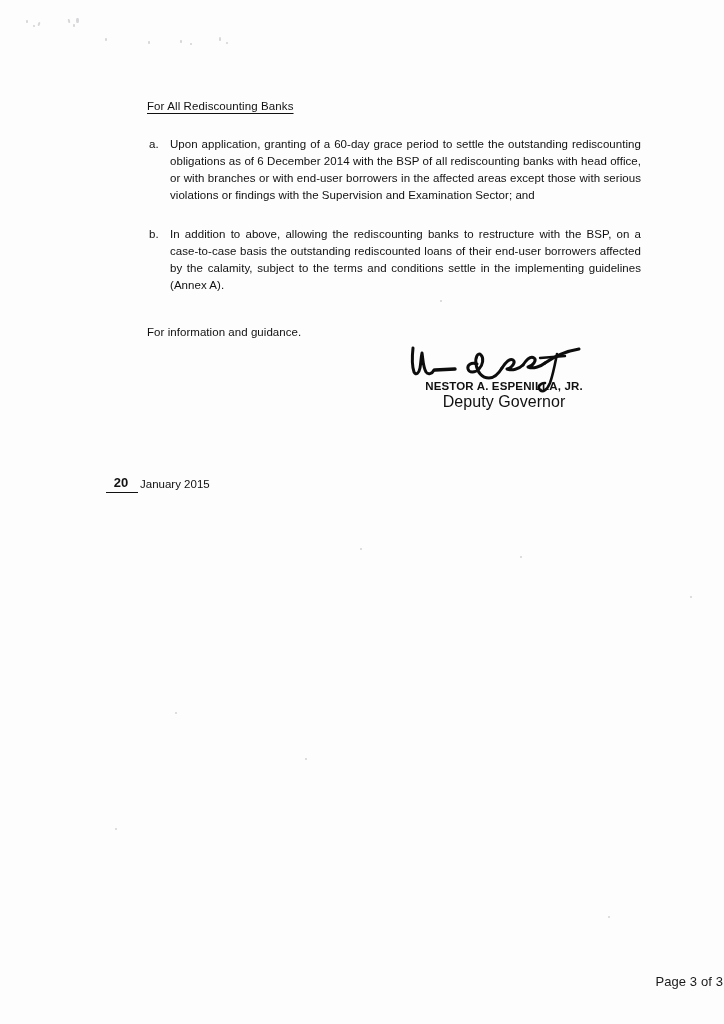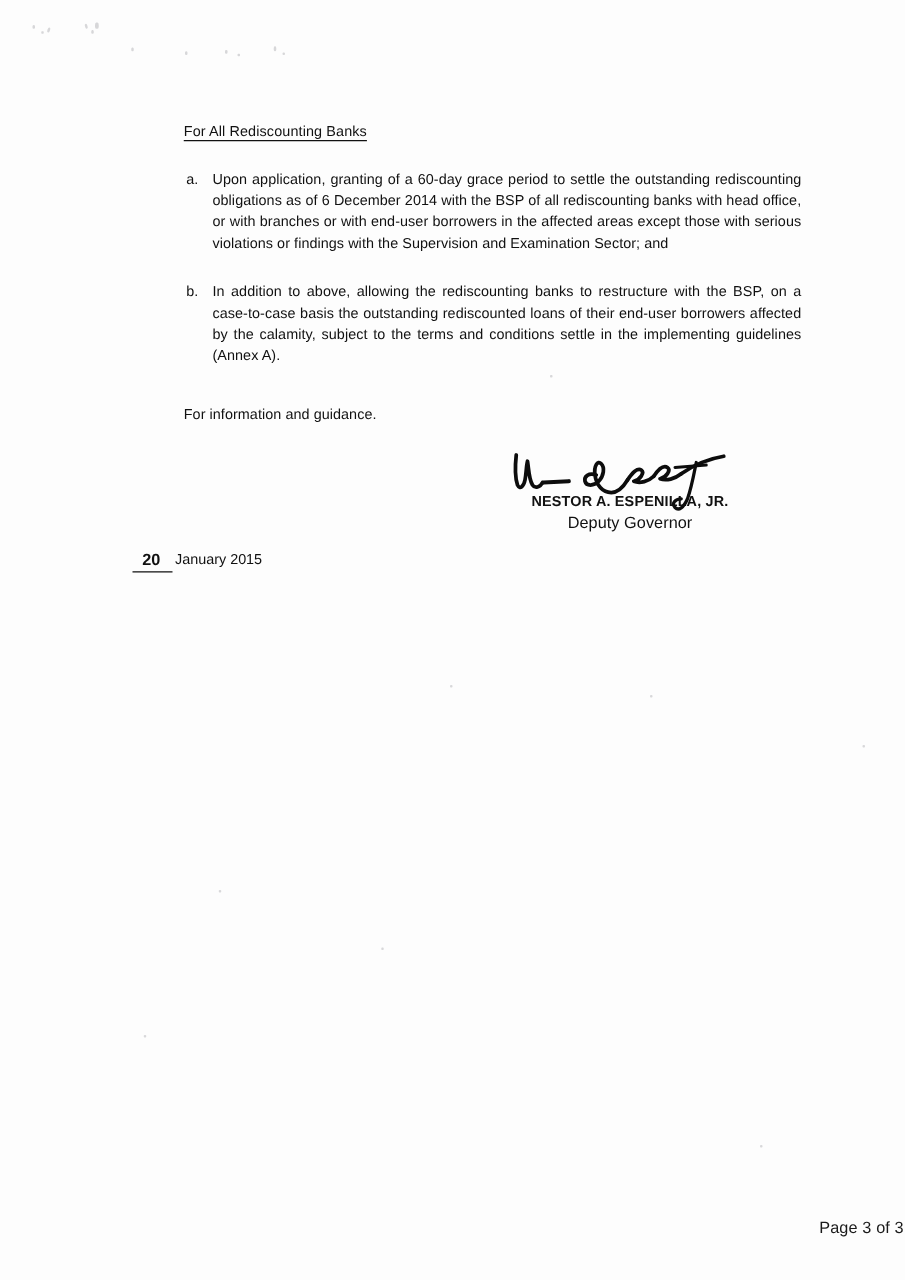--- a/index.html
+++ b/index.html
@@ -70,21 +70,21 @@
     font-size: 11.5px;
     line-height: 17px;
     margin-top: 30px;
     letter-spacing: .05px;
   }
 
   
   .sign-block {
     position: absolute;
     left: 413px;
-    top: 360px;
+    top: 344px;
     width: 182px;
     text-align: center;
   }
   .signature-mark {
     position: absolute;
     left: -6px;
     top: -6px;
     width: 200px;
     height: 62px;
     pointer-events: none;
@@ -93,32 +93,32 @@
     position: relative;
     font-size: 11.5px;
     font-weight: bold;
     line-height: 15px;
     letter-spacing: .15px;
     white-space: nowrap;
     margin-top: 35px;
   }
   .signatory-title {
     position: relative;
-    font-size: 13px;
+    font-size: 16px;
     line-height: 15px;
     letter-spacing: .05px;
   }
 
   
   .date-line {
     position: absolute;
     left: 106px;
-    top: 440px;
+    top: 475px;
     display: flex;
-    align-items: flex-start;
+    align-items: center;
     font-size: 11.5px;
     line-height: 16px;
   }
   .date-day {
     display: inline-block;
     min-width: 26px;
     padding: 0 4px 1px 2px;
     text-align: center;
     font-weight: bold;
     font-size: 13px;

